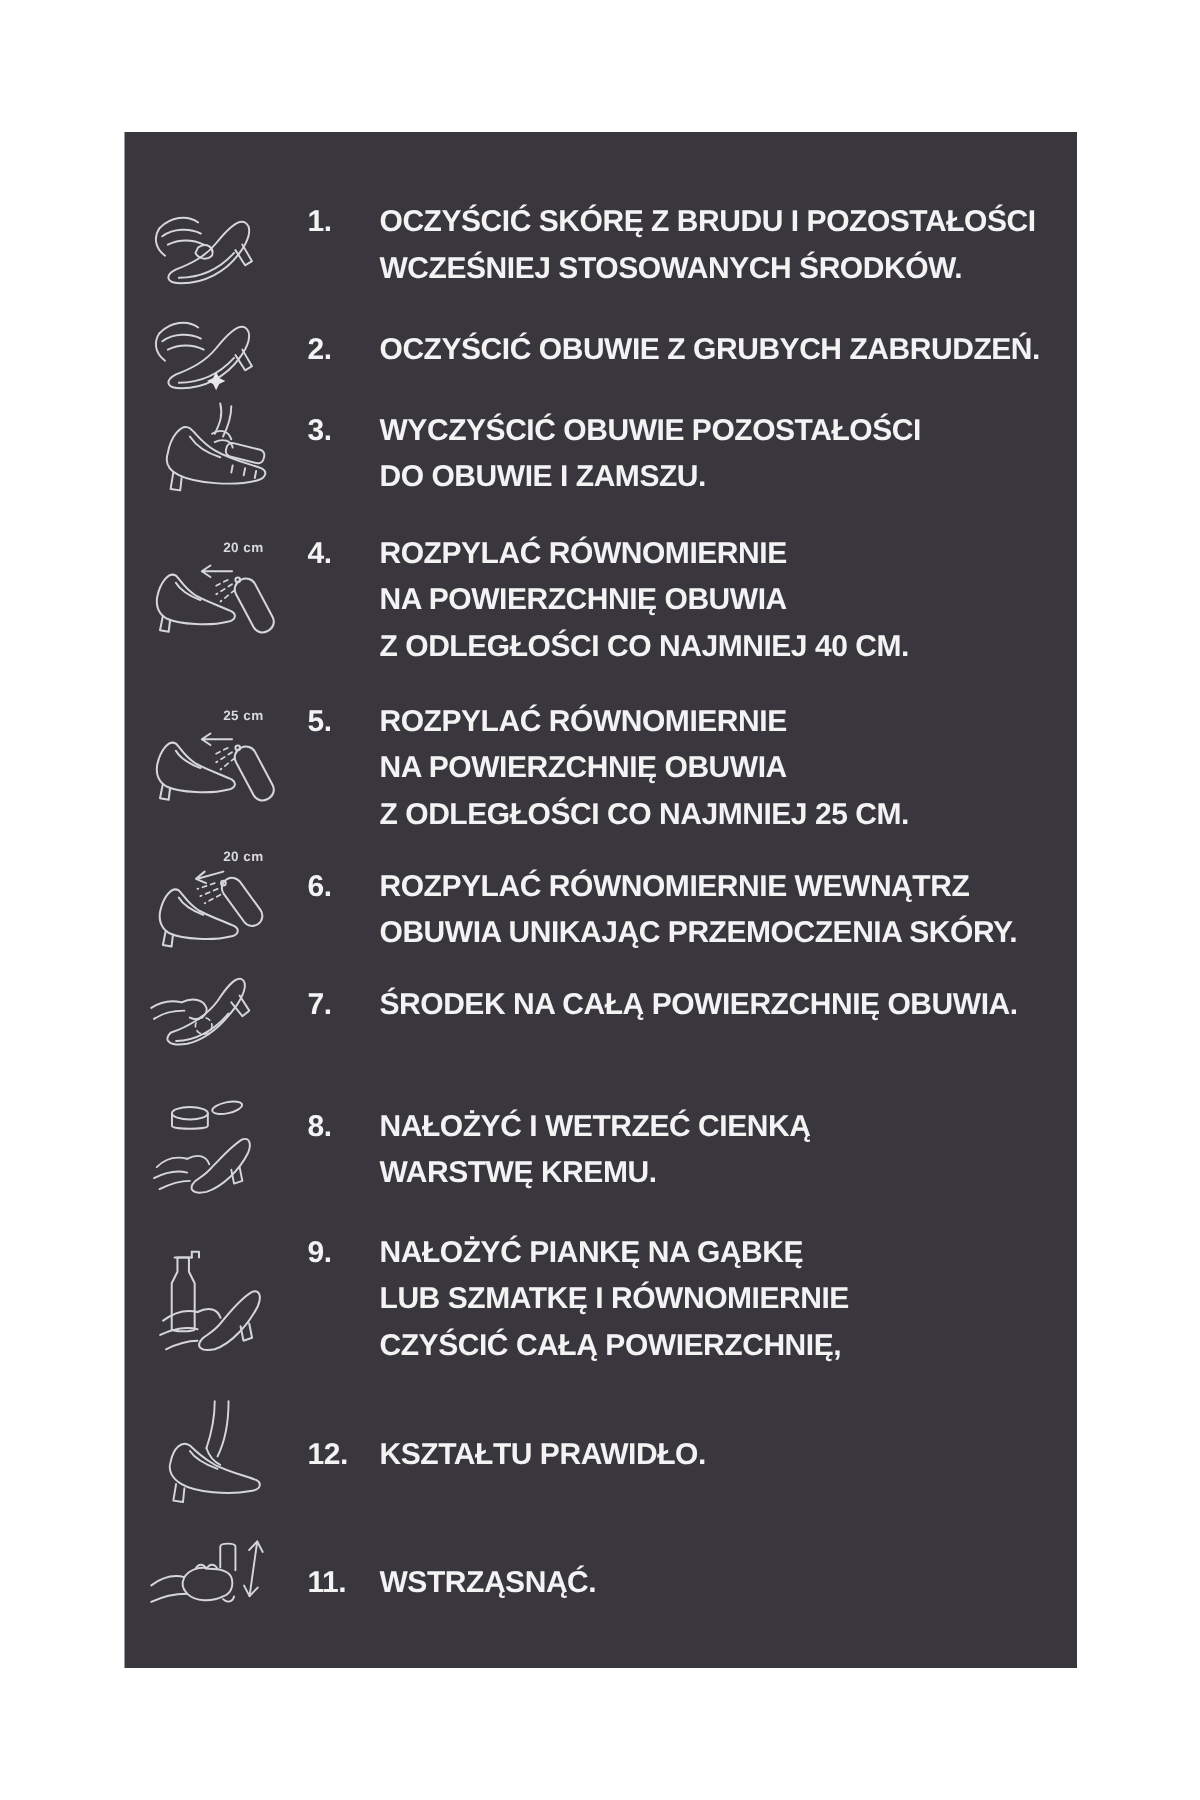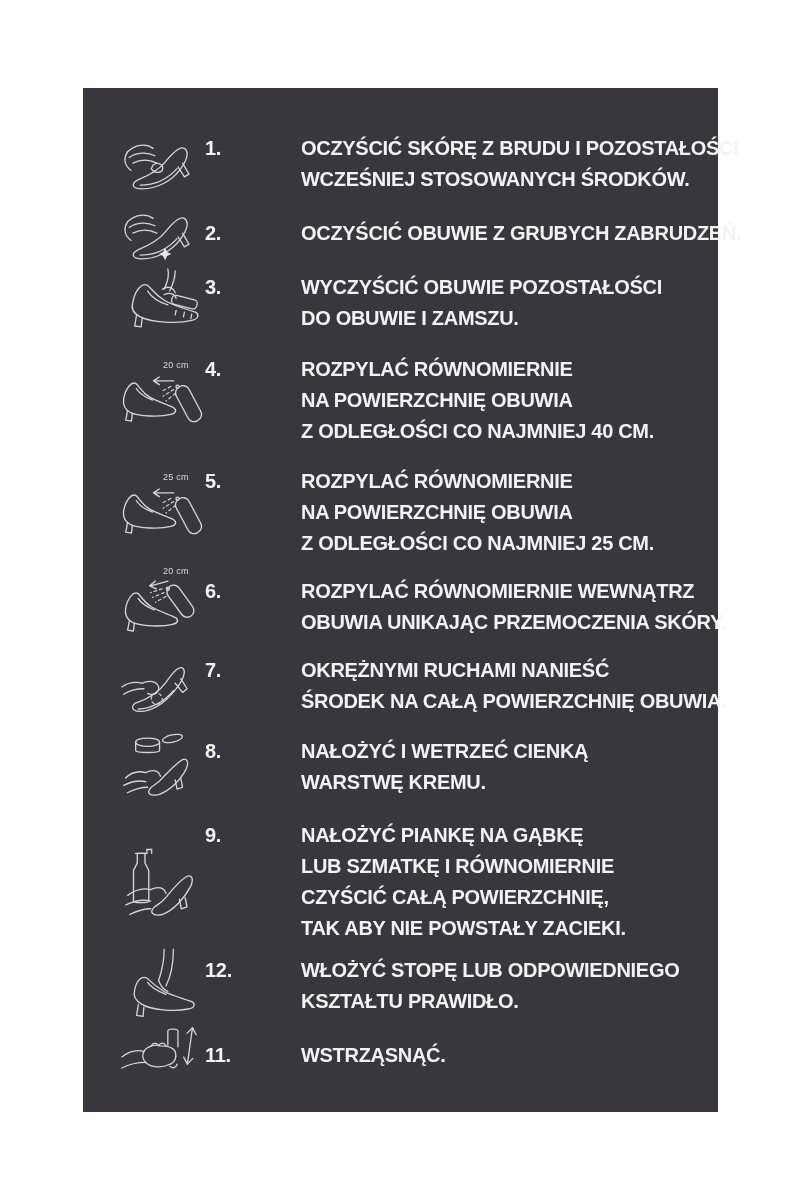--- a/index.html
+++ b/index.html
@@ -7,35 +7,35 @@
     width:800px;height:1200px;background:#ffffff;
     font-family:"Liberation Sans","DejaVu Sans",sans-serif;
     position:relative;overflow:hidden;
   }
   .panel{
     position:absolute;left:83px;top:88px;width:635px;height:1024px;
     background:#39373d;
   }
   .row{position:absolute;left:0;right:0;}
   .icon-cell{
-    position:absolute;left:30px;width:106px;top:50%;
+    position:absolute;left:16px;width:106px;top:50%;
     transform:translateY(-50%);
-    display:flex;justify-content:center;align-items:center;
+    display:flex;align-items:center;font-weight:bold;
   }
   .icon-cell svg{display:block;}
   .dist-label{
     position:absolute;top:-1px;left:50%;transform:translateX(-12%);
     font-size:9px;color:#d9d9dd;letter-spacing:.3px;white-space:nowrap;
   }
   .body{margin-left:122px;margin-right:28px;display:flex;align-items:flex-start;}
   .num{
     flex:none;width:48px;color:#f3f3f4;font-weight:700;
     font-size:20px;line-height:31px;letter-spacing:-.3px;
   }
-  .lines{flex:1;margin-left:48px;}
+  .lines{flex:1;}
   .line{
     color:#f3f3f4;font-weight:700;font-size:20px;line-height:31px;
     letter-spacing:-.3px;white-space:nowrap;
   }
   .sk{stroke:#d6d6da;stroke-width:1.4;fill:none;stroke-linecap:round;stroke-linejoin:round;}
   .sk-dash{stroke:#d6d6da;stroke-width:1.2;fill:none;stroke-linecap:round;stroke-dasharray:3 3;}
   .sk-fill{fill:#e8e8ea;stroke:none;}
 </style>
 </head>
 <body>
@@ -184,21 +184,20 @@
         <path class="sk" d="M60,36 L68,46 L73,42 L66,31"></path>
         <path class="sk" d="M2,40 C8,36 16,34 24,36"></path>
         <path class="sk" d="M4,48 C10,44 18,42 26,42"></path>
         <path class="sk" d="M24,36 C32,32 40,34 42,40 C43,46 36,50 30,47"></path>
         <circle class="sk-dash" cx="40" cy="53" r="6"></circle>
       </svg>
     </div>
     <div class="body">
       <div class="num">7.</div>
       <div class="lines">
-        <div class="line">OKRĘŻNYMI RUCHAMI NANIEŚĆ</div>
         <div class="line">ŚRODEK NA CAŁĄ POWIERZCHNIĘ OBUWIA.</div>
       </div>
     </div>
   </div>
 
   <div class="row" style="top:648px;">
     <div class="icon-cell">
       <svg width="92" height="76" viewBox="0 0 100 80">
         <ellipse class="sk" cx="30" cy="13" rx="13" ry="4.5"></ellipse>
         <path class="sk" d="M17,13 L17,22 C17,25 43,25 43,22 L43,13"></path>
@@ -233,40 +232,38 @@
         <path class="sk" d="M12,80 C20,76 28,74 34,74"></path>
         <path class="sk" d="M34,54 C42,50 48,52 50,58"></path>
       </svg>
     </div>
     <div class="body">
       <div class="num">9.</div>
       <div class="lines">
         <div class="line">NAŁOŻYĆ PIANKĘ NA GĄBKĘ</div>
         <div class="line">LUB SZMATKĘ I RÓWNOMIERNIE</div>
         <div class="line">CZYŚCIĆ CAŁĄ POWIERZCHNIĘ,</div>
-        <div class="line">TAK ABY NIE POWSTAŁY ZACIEKI.</div>
       </div>
     </div>
   </div>
 
   <div class="row" style="top:867px;">
     <div class="icon-cell">
       <svg width="92" height="80" viewBox="0 0 100 84">
         <path class="sk" d="M48,2 C48,14 46,24 42,36"></path>
         <path class="sk" d="M58,2 C58,16 56,30 50,42"></path>
         <path class="sk" d="M42,36 C44,42 48,46 52,48"></path>
         <path class="sk" d="M16,46 C18,36 24,30 30,34 C34,38 38,42 48,48 C58,53 70,56 78,59 C82,61 82,66 74,67 C58,70 34,68 24,62 C17,58 14,52 16,46 Z"></path>
         <path class="sk" d="M30,38 C34,44 42,48 50,51"></path>
         <path class="sk" d="M20,62 L18,74 L25,75 L26,65"></path>
       </svg>
     </div>
     <div class="body">
       <div class="num">12.</div>
       <div class="lines">
-        <div class="line">WŁOŻYĆ STOPĘ LUB ODPOWIEDNIEGO</div>
         <div class="line">KSZTAŁTU PRAWIDŁO.</div>
       </div>
     </div>
   </div>
 
   <div class="row" style="top:952px;">
     <div class="icon-cell">
       <svg width="92" height="72" viewBox="0 0 100 78">
         <path class="sk" d="M2,40 C10,34 18,32 26,34"></path>
         <path class="sk" d="M2,52 C10,48 20,46 28,46"></path>

